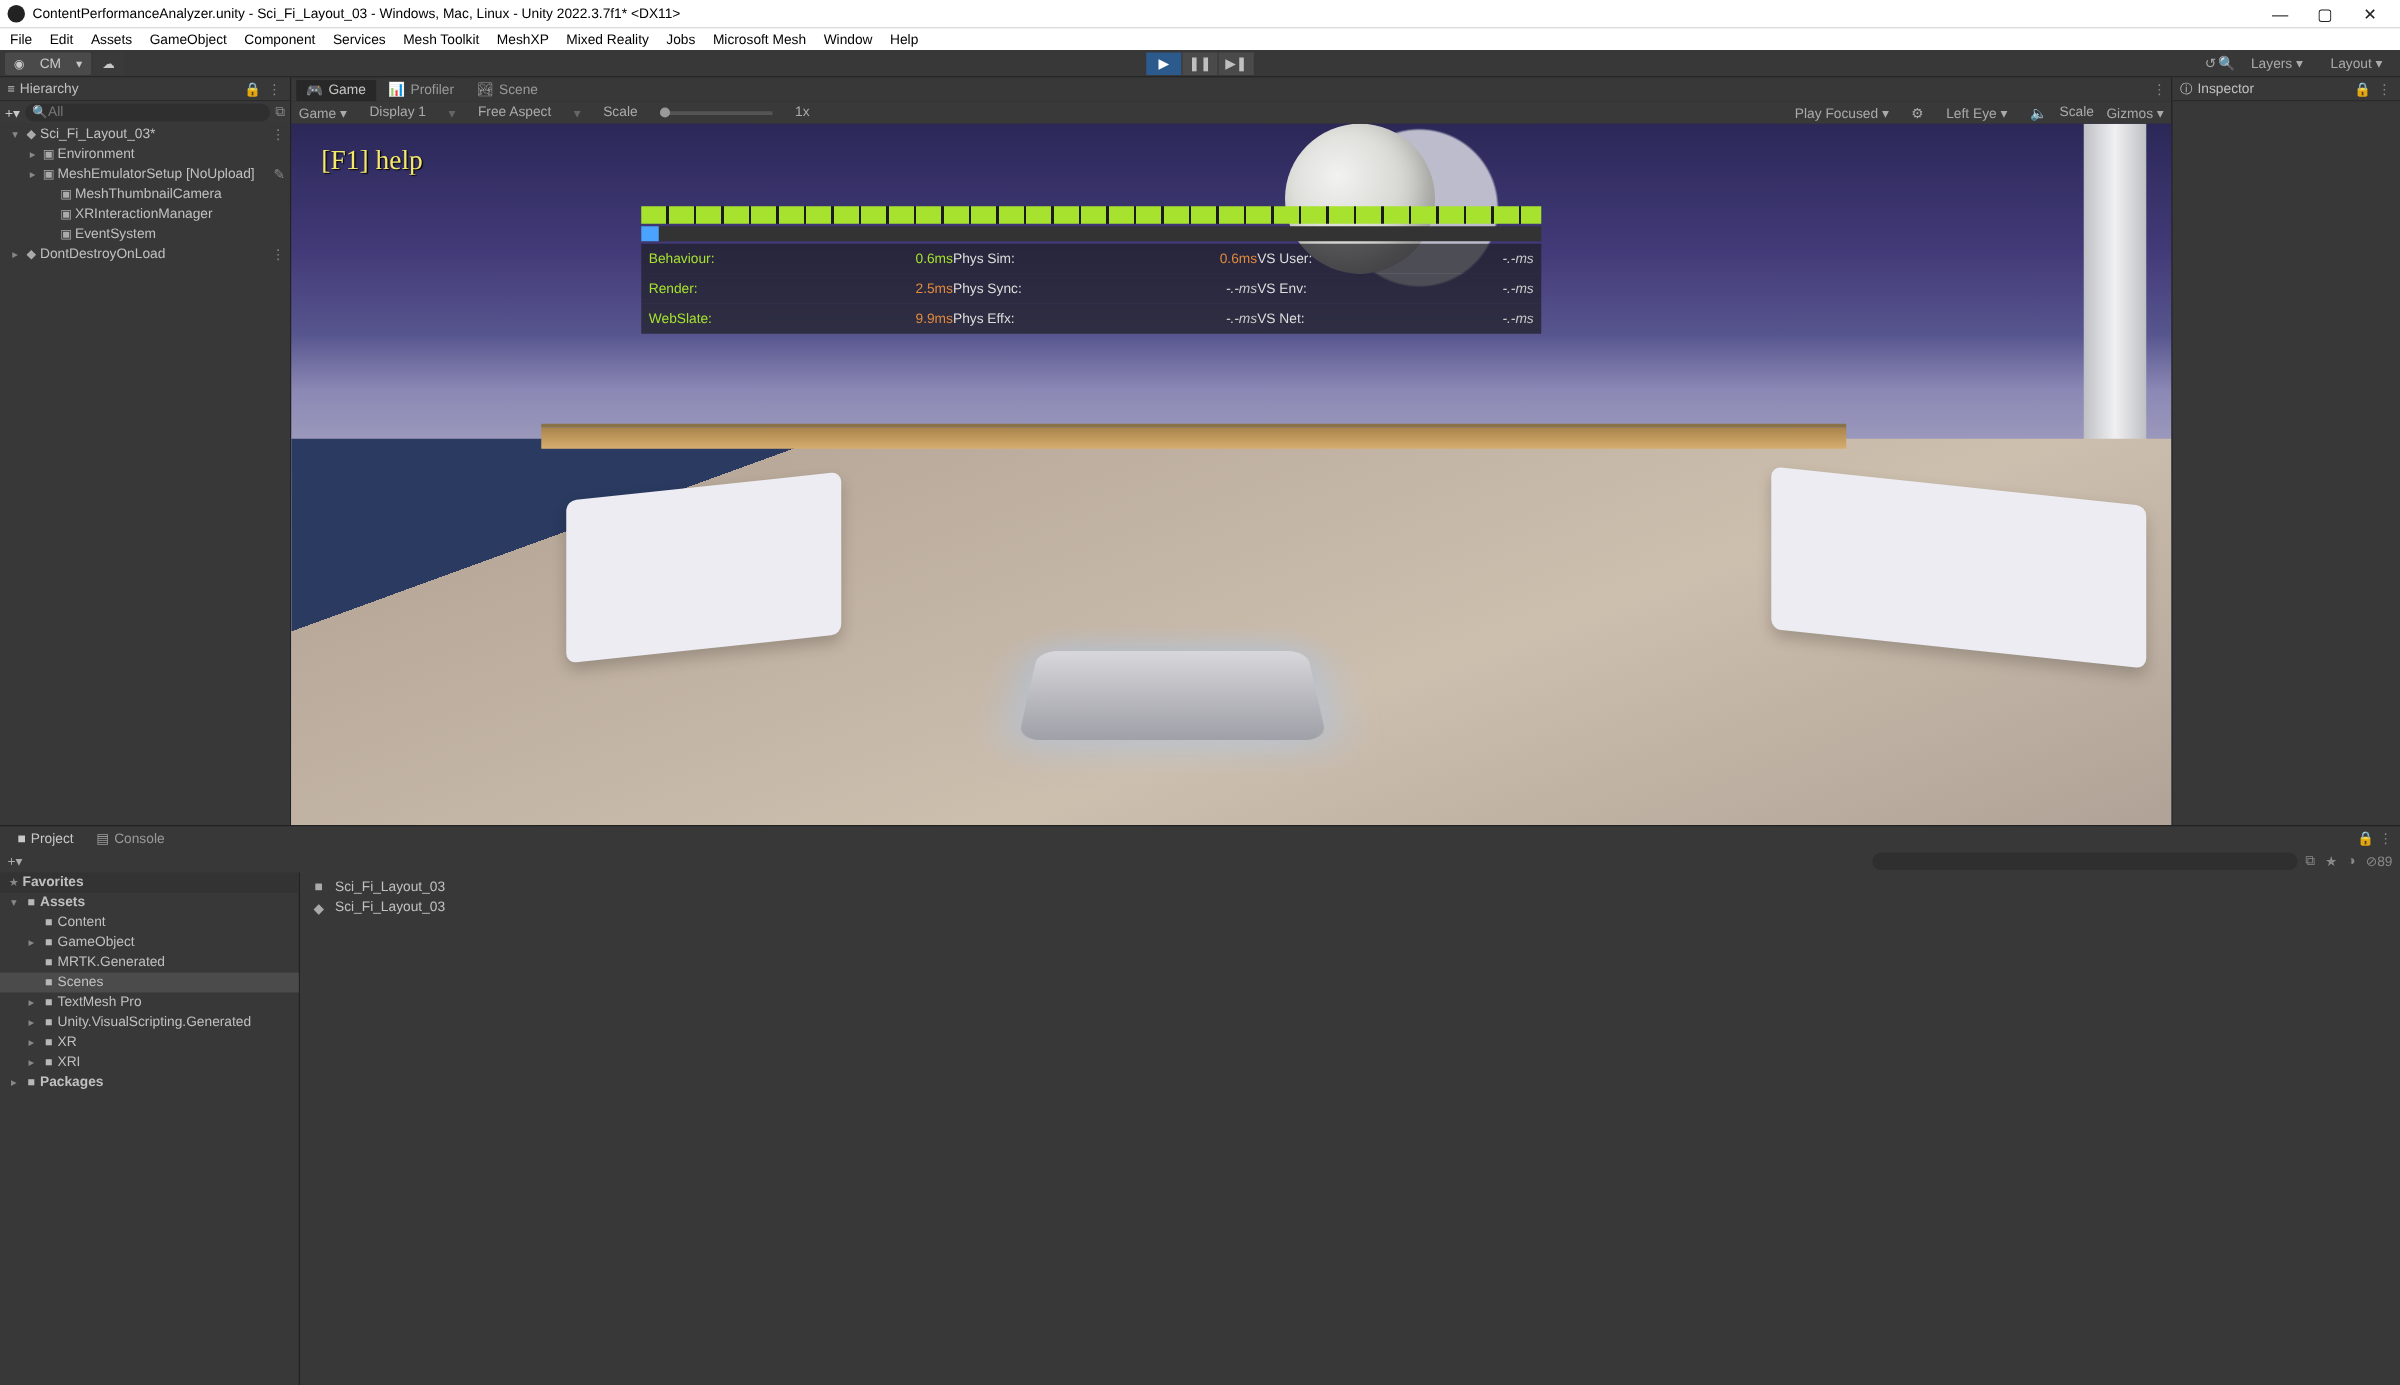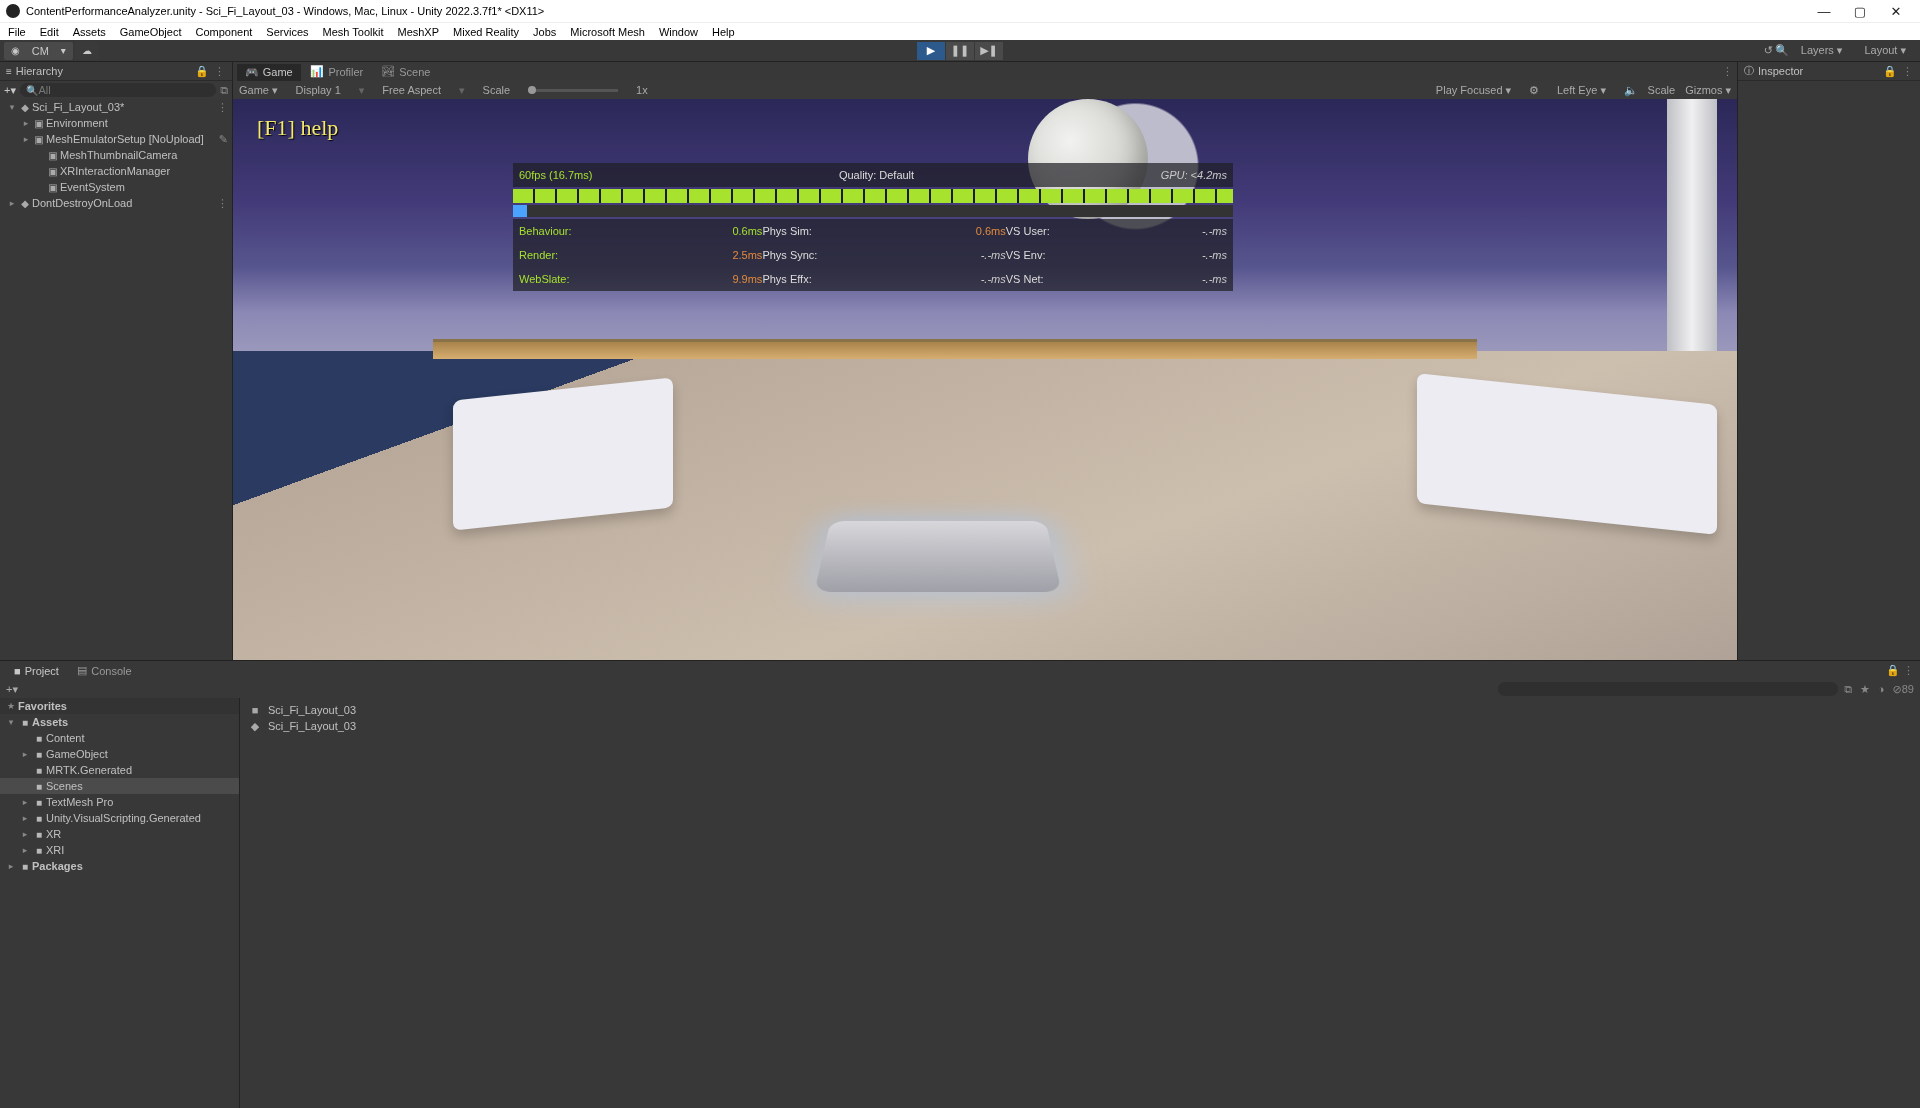--- a/index.html
+++ b/index.html
@@ -226,27 +226,20 @@
       <div class="moon"></div>
       <div class="pillar"></div>
       <div class="floor"></div>
       <div class="rail"></div>
       <div class="couch-l"></div>
       <div class="couch-r"></div>
       <div class="table"></div>
 
       <div class="help">[F1] help</div>
       <div class="hud">
-        <div class="bar">
-            <span class="g">60fps (16.7ms)</span>
-            <span style="flex:1"></span>
-            <span class="w">Quality: Default</span>
-            <span style="flex:1"></span>
-            <span class="g i">GPU: &lt;4.2ms</span>
-          </div>
         <div class="greenbar"></div>
         <div class="segbar"></div>
         <div class="row3">
           <div class="statline">
               <span class="g">Behaviour:</span>
               <span class="g">0.6ms</span>
             </div>
           <div class="statline">
               <span class="w">Phys Sim:</span>
               <span class="o">0.6ms</span>

